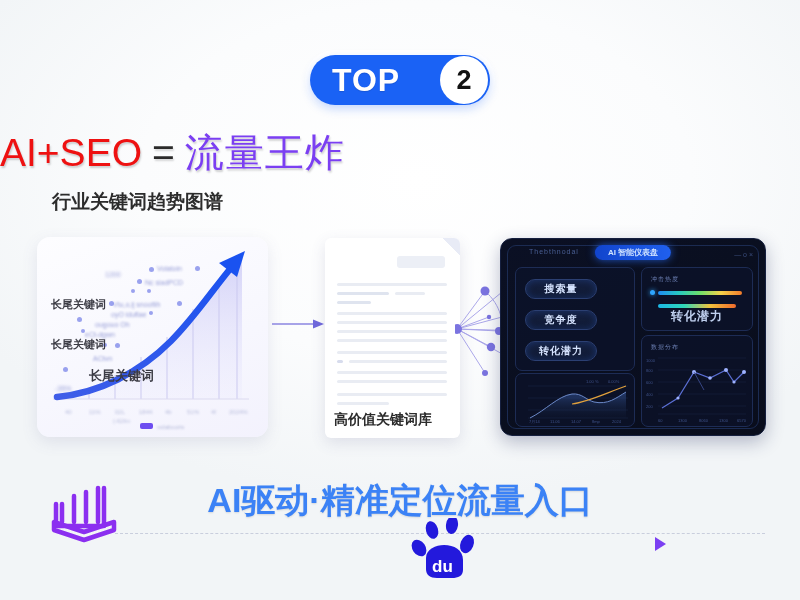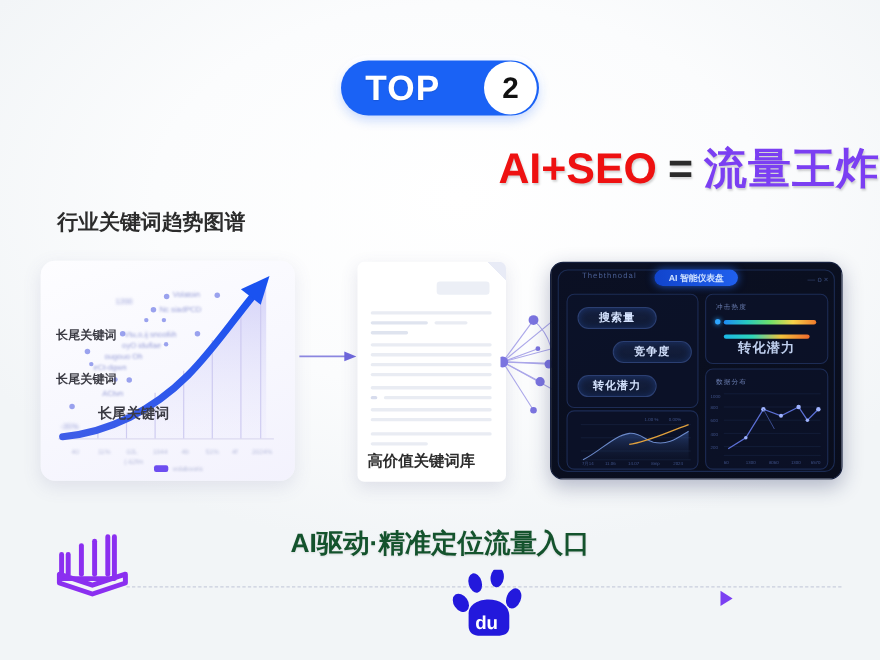--- a/index.html
+++ b/index.html
@@ -24,22 +24,22 @@
     margin-left:22px;text-shadow:0 1px 1px rgba(0,0,0,.12);
   }
   .top-badge .numcircle{
     position:absolute;right:2px;top:1px;width:48px;height:48px;border-radius:50%;
     background:#ffffff;display:flex;align-items:center;justify-content:center;
   }
   .top-badge .numcircle span{color:#111;font-weight:bold;font-size:27px;}
 
   
   .headline{
-    position:absolute;left:0;right:0;top:126px;text-align:right;
-    font-size:39px;font-weight:bold;white-space:nowrap;
+    position:absolute;left:0;right:0;top:126px;text-align:left;
+    font-size:39px;font-weight:normal;white-space:nowrap;
   }
   .headline .h-red{color:#ee1111;text-shadow:1px 2px 2px rgba(0,0,0,.18);}
   .headline .h-eq{color:#2b2b2b;margin:0 10px;text-shadow:1px 2px 2px rgba(0,0,0,.15);}
   .headline .h-purple{color:#7b3ff2;text-shadow:1px 2px 2px rgba(0,0,0,.18);letter-spacing:1px;}
 
   
   .cap{position:absolute;font-size:19px;font-weight:bold;color:#2c2c2c;white-space:nowrap;}
   .cap-left{left:52px;top:189px;}
   .cap-right{left:585px;top:200px;}
 
@@ -108,21 +108,21 @@
   .overlay-label{
     position:absolute;left:50%;transform:translateX(-50%);
     color:#cfe0ff;font-size:12px;font-weight:bold;letter-spacing:1px;filter:blur(.45px);opacity:.92;
   }
   .minichart{position:absolute;}
   .axtick{position:absolute;font-size:4px;color:#3f5288;filter:blur(.45px);}
 
   
   .tagline{
     position:absolute;left:0;right:0;top:478px;text-align:center;
-    font-size:24px;font-weight:bold;color:#14532d;white-space:nowrap;
+    font-size:34px;font-weight:bold;color:#3b82f6;white-space:nowrap;
     text-shadow:0 1px 2px rgba(0,0,0,.12);
   }
   .dashed-rule{position:absolute;left:115px;right:35px;top:533px;border-top:1px dashed #c9cedd;}
 
   
   .bar-icon{position:absolute;left:44px;top:482px;width:80px;height:64px;}
 
   
   .logos{position:absolute;left:410px;top:518px;width:352px;height:66px;}
   .baidu-word{
@@ -280,21 +280,21 @@
   </svg>
 
   <div class="card-dash">
     <div class="dash-frame"></div>
     <div class="dash-badge">AI 智能仪表盘</div>
     <div class="dash-corner-tl">Thebthnodal</div>
     <div class="dash-corner-tr">— o ×</div>
 
     <div class="panel" style="left:14px;top:28px;width:118px;height:102px;"></div>
     <div class="pill" style="top:40px;">搜索量</div>
-    <div class="pill" style="top:71px;margin-left:32px;">竞争度</div>
+    <div class="pill" style="top:71px;">竞争度</div>
     <div class="pill" style="top:102px;">转化潜力</div>
 
     <div class="panel" style="left:14px;top:134px;width:118px;height:52px;">
       <svg class="minichart" style="left:0;top:0;width:118px;height:52px;" viewBox="0 0 118 52">
         <defs>
           <linearGradient id="mg" x1="0" y1="0" x2="0" y2="1">
             <stop offset="0%" stop-color="#3a5ea8" stop-opacity=".55"></stop>
             <stop offset="100%" stop-color="#16233f" stop-opacity=".1"></stop>
           </linearGradient>
         </defs>

